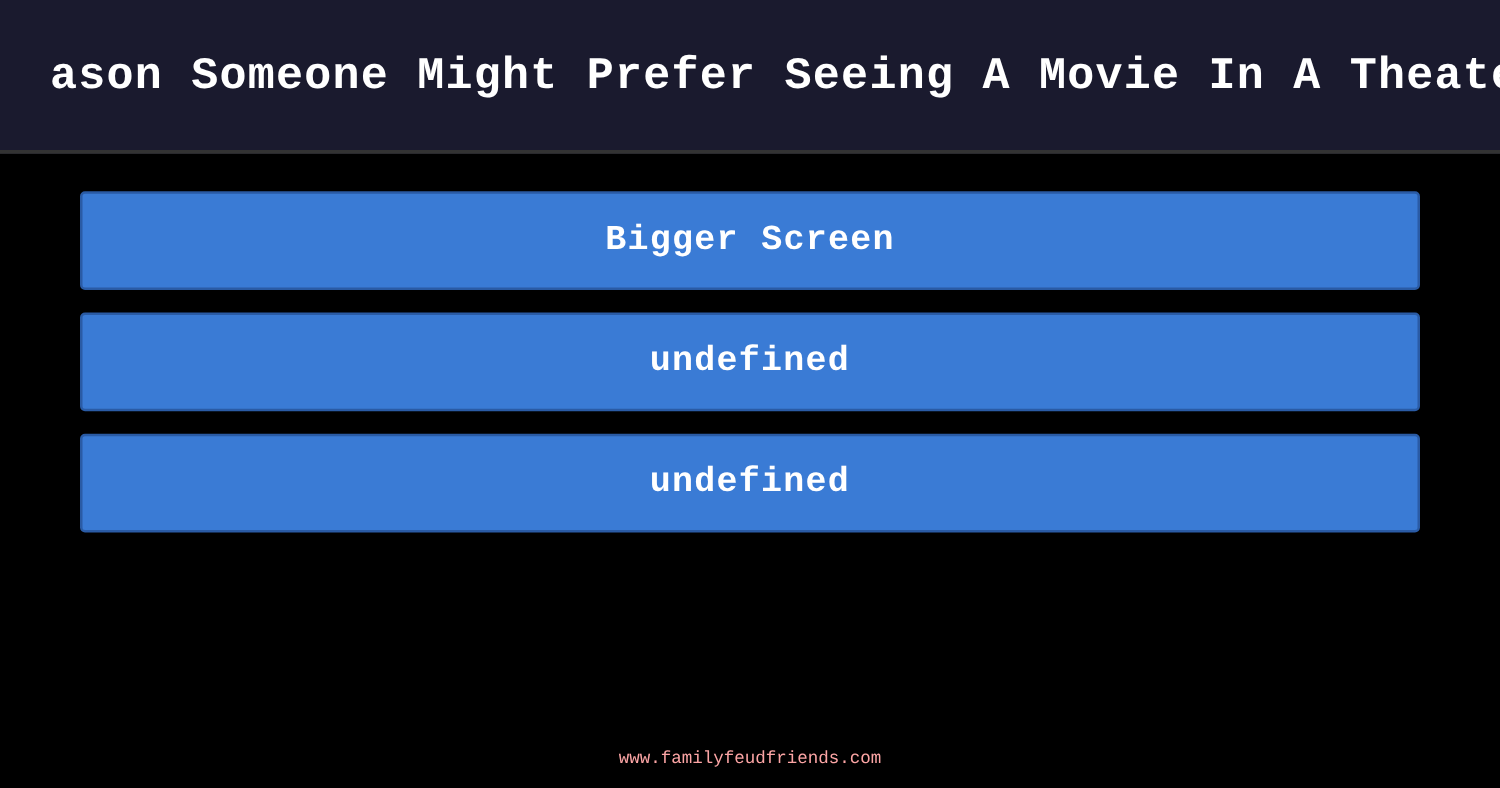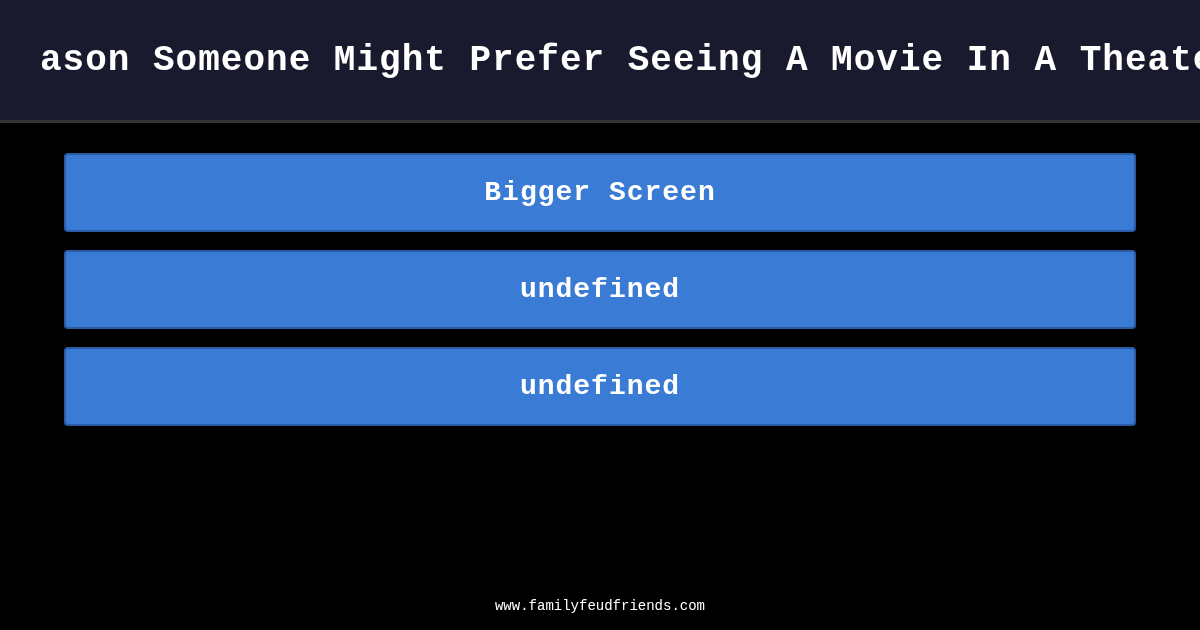--- a/index.html
+++ b/index.html
@@ -63,21 +63,21 @@
     }
 
     .footer {
       position: absolute;
       bottom: 15px;
       width: 100%;
       text-align: center;
     }
 
     .footer-text {
-      color: #ffffff;
+      color: #fca5a5;
       font-size: 14px;
       font-family: 'Courier New', Courier, monospace;
     }
   </style>
 </head>
 <body>
 
 <div class="header-bar">
   <span class="header-title">ason Someone Might Prefer Seeing A Movie In A Theater Instead Of Renting On</span>
 </div>

